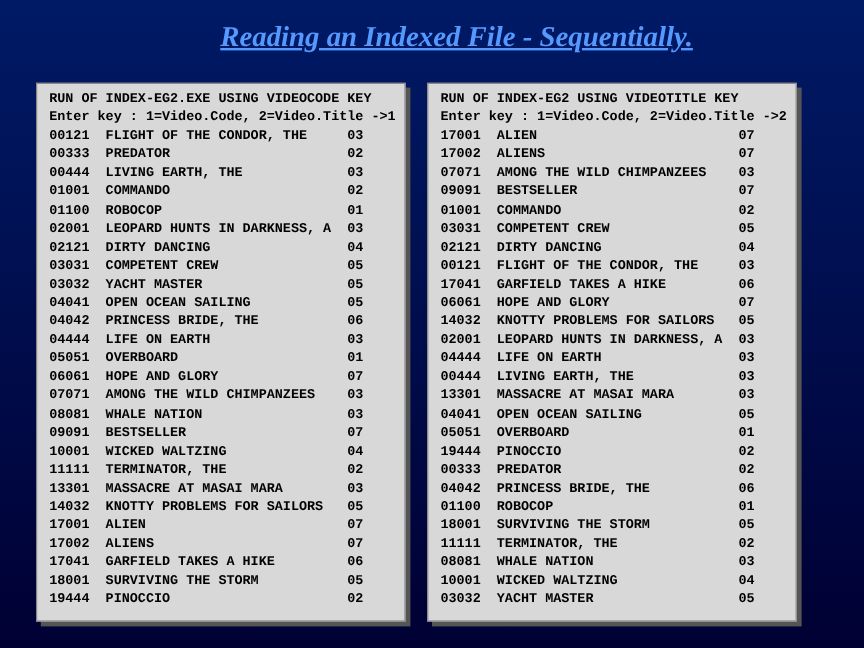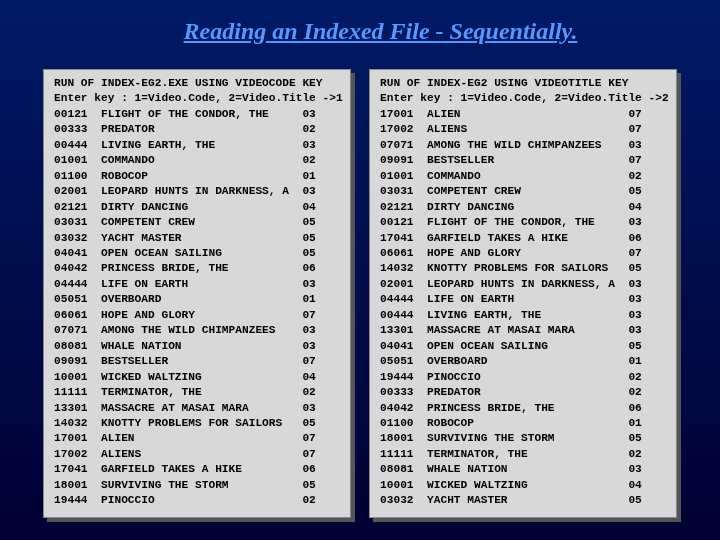--- a/index.html
+++ b/index.html
@@ -18,21 +18,21 @@
     font-weight: bold;
     font-style: italic;
     text-decoration: underline;
     padding-top: 18px;
     padding-bottom: 12px;
     font-family: "Times New Roman", serif;
     padding-left: 41px;
   }
   .panels {
     display: flex;
-    justify-content: center;
+    justify-content: flex-start;
     gap: 18px;
     padding: 12px 30px;
     border-radius: 10px;
   }
   .panel {
     background: #d8d8d8;
     border: 1px solid #888;
     box-shadow: 4px 4px 0 #555;
     padding: 6px 10px 8px 10px;
     width: 308px;

